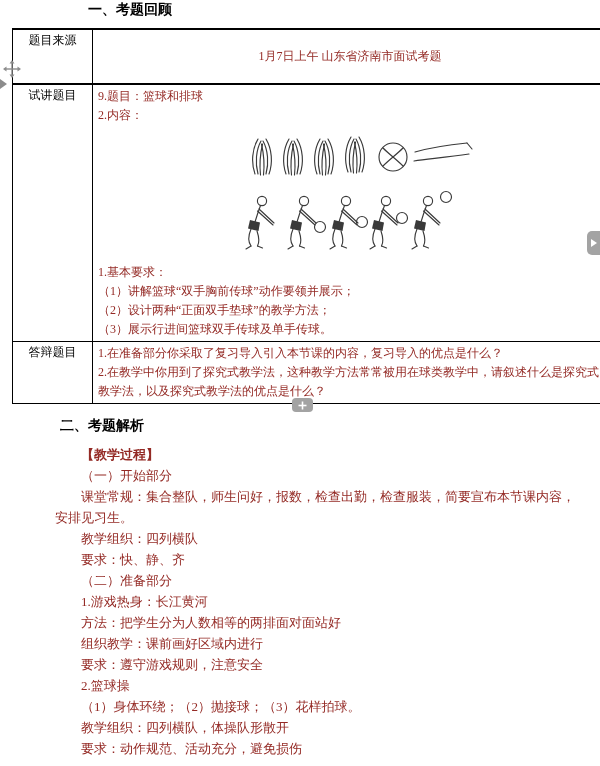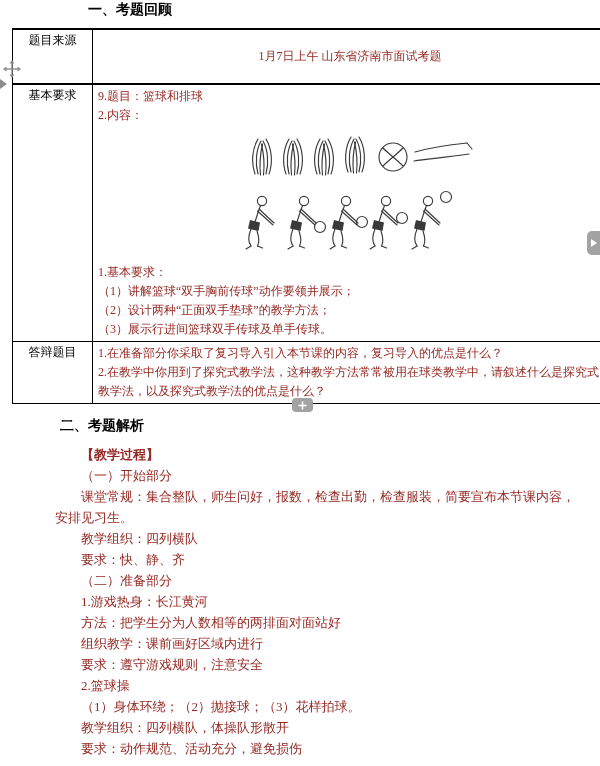--- a/index.html
+++ b/index.html
@@ -49,21 +49,21 @@
     <colgroup>
         <col style="width:80px">
         <col>
       </colgroup>
     <tbody>
     <tr class="src">
       <td class="label">题目来源</td>
       <td class="content">1月7日上午 山东省济南市面试考题</td>
     </tr>
     <tr>
-      <td class="label">基本要求</td>
+      <td class="label">试讲题目</td>
       <td class="content">
         <div class="trial-line">9.题目：篮球和排球</div>
         <div class="trial-line">2.内容：</div>
 
         <div class="figure">
           <svg width="232" height="124" viewBox="0 0 232 124" aria-hidden="true">
             <defs>
               <g id="hands">
                 <path d="M9,38 C5,27 6,13 12,3"></path>
                 <path d="M12,38 C9,27 10,14 15,5"></path>

